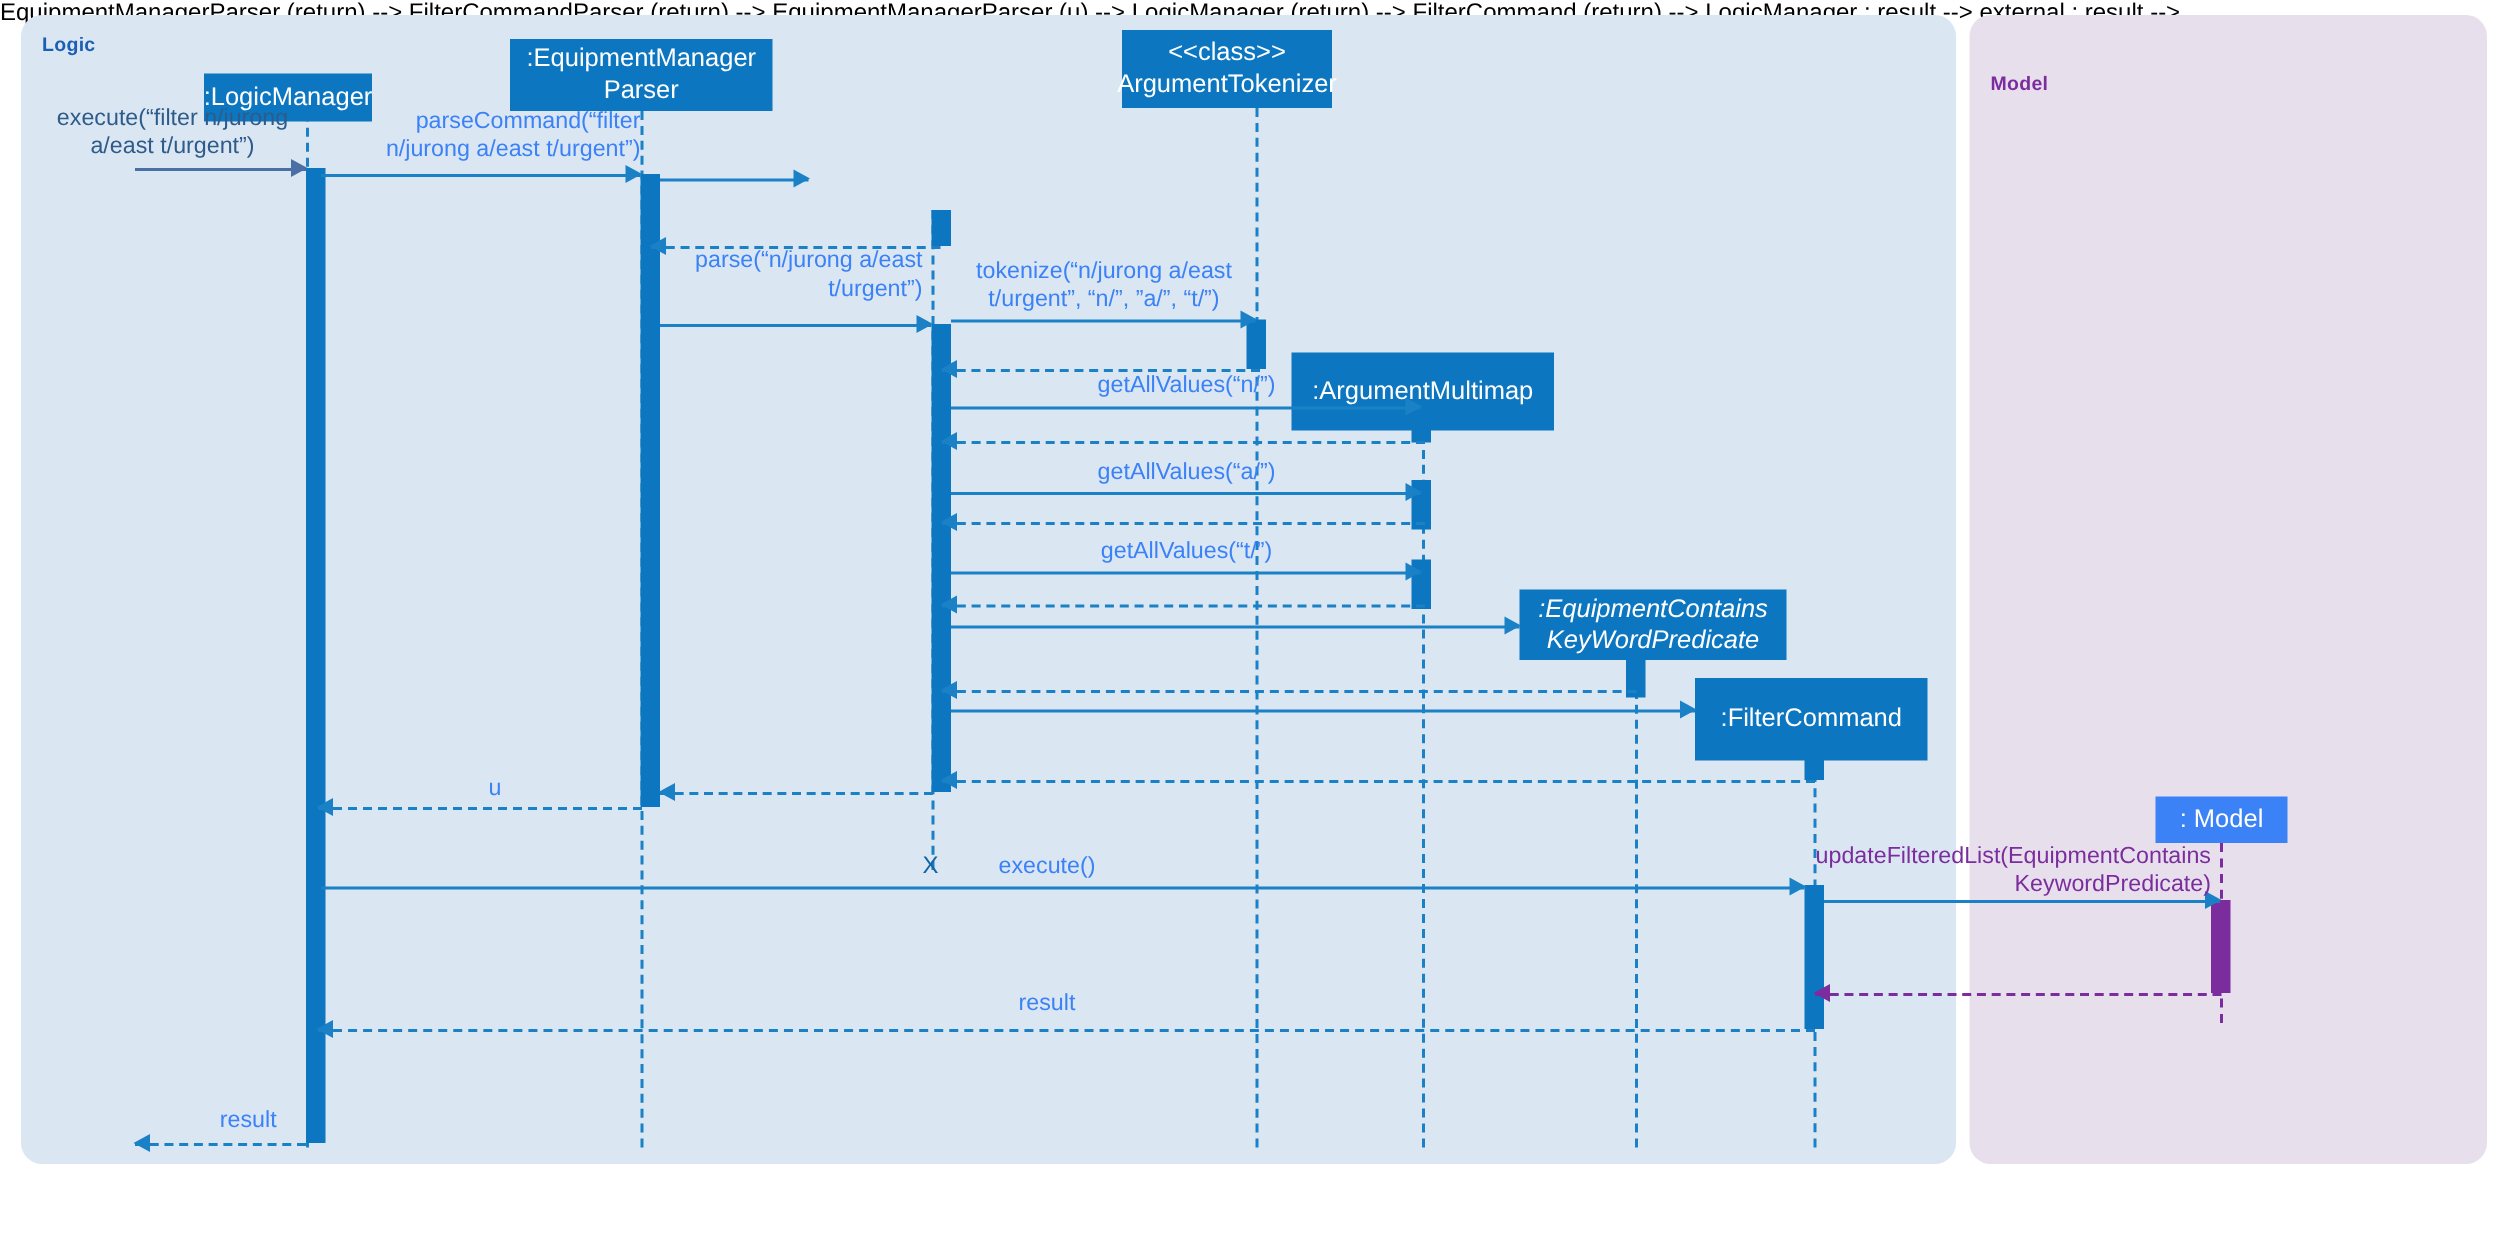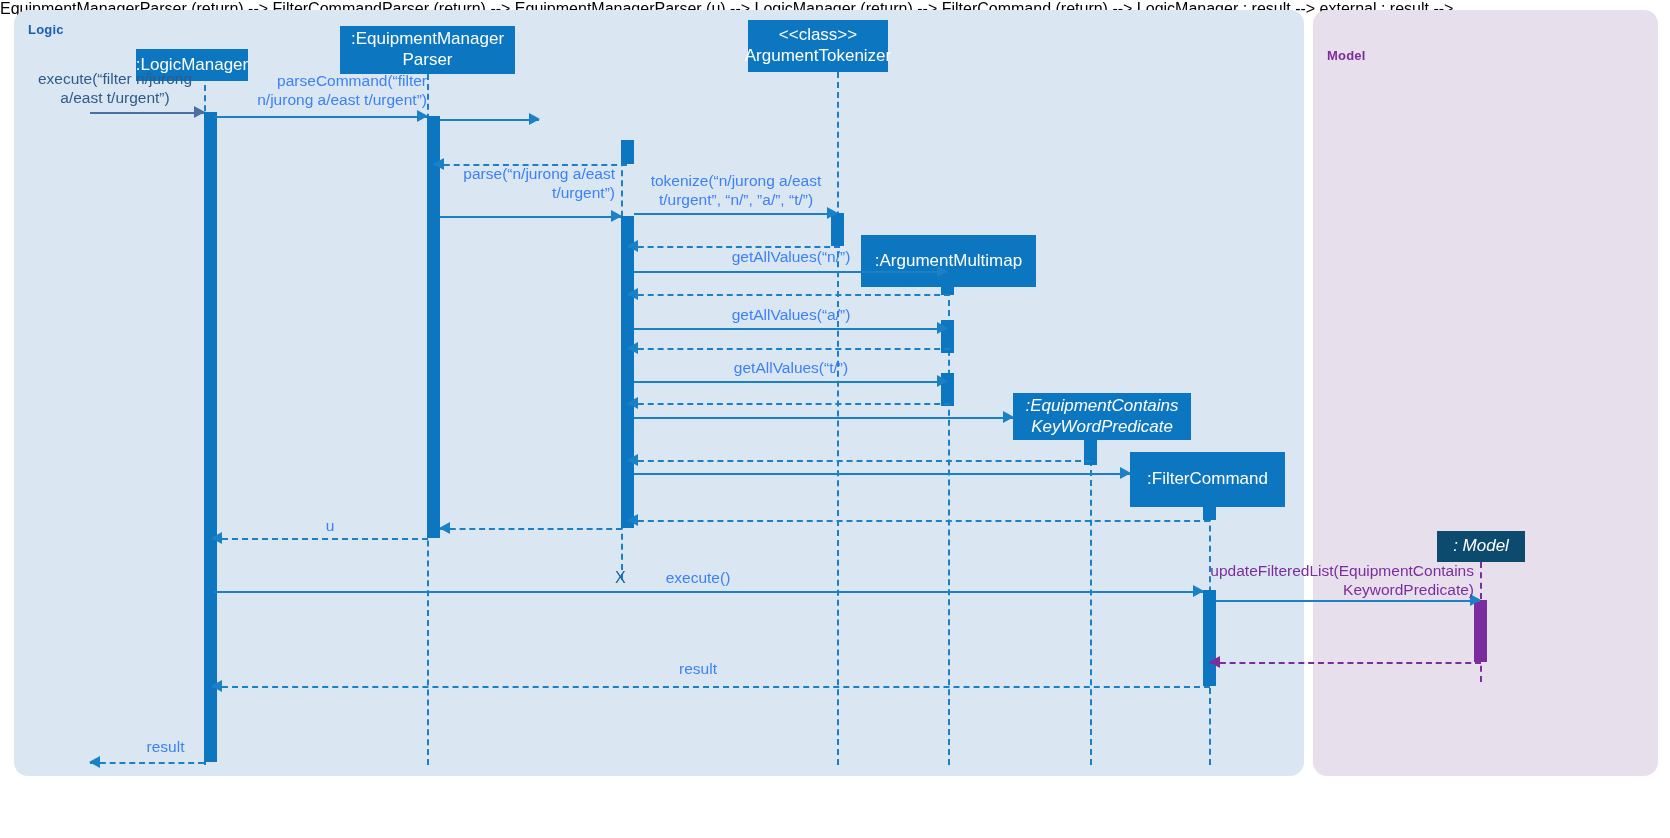--- a/index.html
+++ b/index.html
@@ -8,21 +8,21 @@
 
   
   .frame{position:absolute;border-radius:14px;}
   .frame-label{position:absolute;font-size:13px;font-weight:bold;letter-spacing:.2px;}
 
   
   .pbox{position:absolute;display:flex;align-items:center;justify-content:center;
         text-align:center;color:#ffffff;font-size:17px;line-height:1.22;
         padding:4px 10px;box-sizing:border-box;}
   .pbox.blue{background:#0c76c0;}
-  .pbox.purple{background:#0c4a6e;font-style:italic;}
+  .pbox.purple{background:#3b82f6;}
 
   
   .lifeline{position:absolute;width:0;border-left-width:2px;border-left-style:dashed;}
   .lifeline.blue{border-left-color:#1a81c6;}
   .lifeline.purple{border-left-color:#7b2d9e;}
 
   
   .act{position:absolute;width:13px;}
   .act.blue{background:#0c76c0;}
   .act.purple{background:#7b2d9e;}

